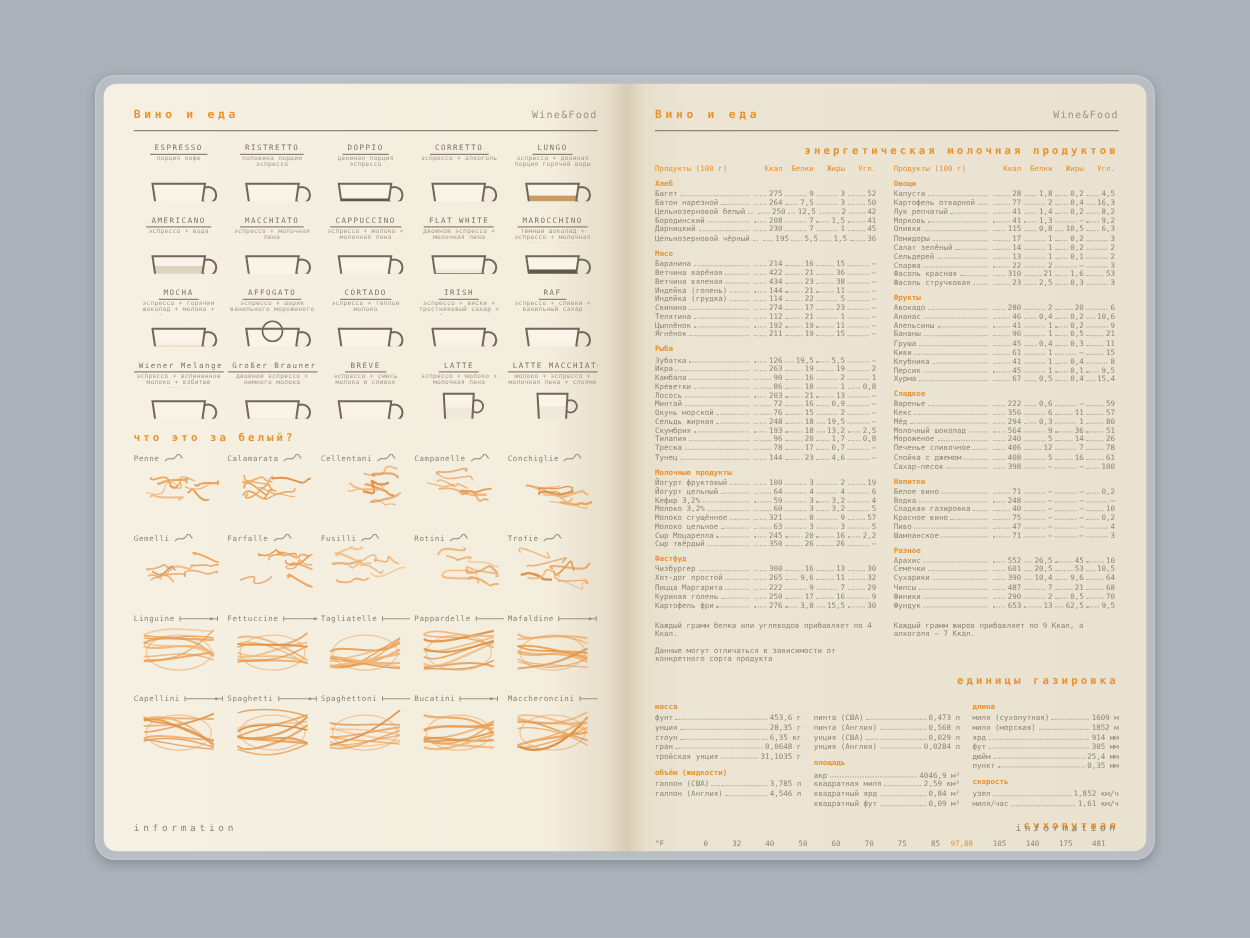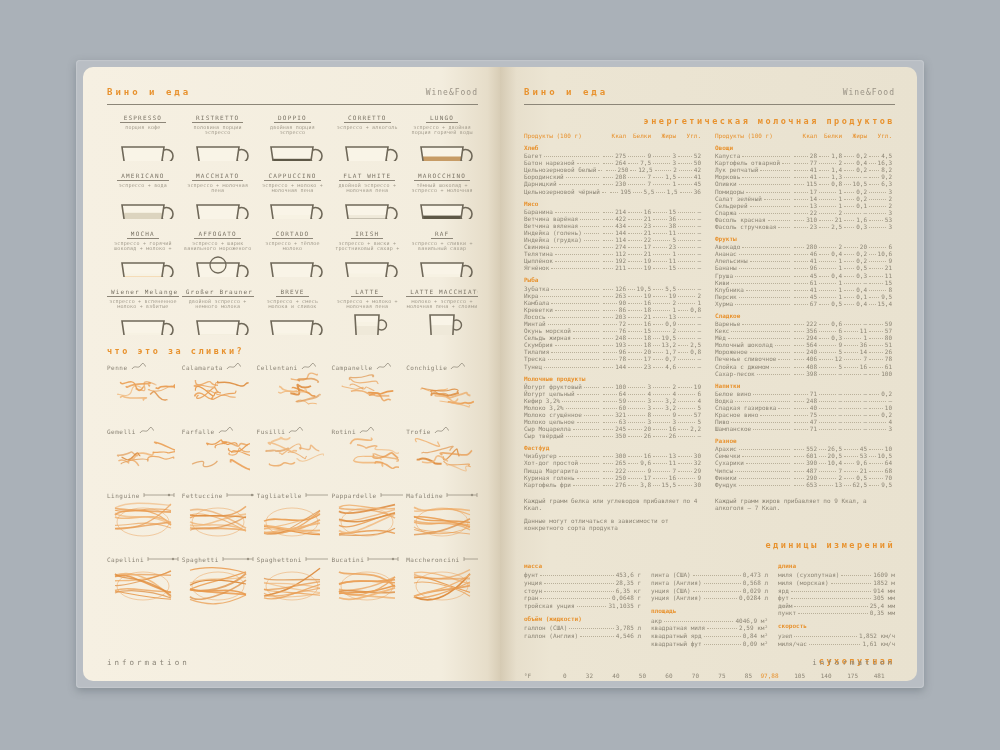--- a/index.html
+++ b/index.html
@@ -1,19 +1,19 @@
 <!DOCTYPE html>
 <html><head>
 <meta charset="utf-8">
 <style>
   html,body{margin:0;padding:0;}
   body{width:1000px;height:750px;background:#aab1b8;position:relative;overflow:hidden;
        font-family:"DejaVu Sans Mono","Liberation Mono",monospace;-webkit-font-smoothing:antialiased;}
   .book{position:absolute;left:76px;top:60px;width:848px;height:628px;background:#b9bec4;
-        border-radius:4px;box-shadow:0 3px 8px rgba(70,80,90,.35), inset 0 0 2px rgba(255,255,255,.5);}
+        border-radius:16px;box-shadow:0 3px 8px rgba(70,80,90,.35), inset 0 0 2px rgba(255,255,255,.5);}
   .page{position:absolute;top:7px;height:614px;width:417px;overflow:hidden;}
   .page-left{left:7px;border-radius:10px 0 0 10px;
     background:linear-gradient(to right,#f6f0e2 0%,#f3edde 86%,#e6ddc9 97%,#d8cdb6 100%);}
   .page-right{left:424px;border-radius:0 10px 10px 0;
     background:linear-gradient(to right,#d5cab3 0%,#e7dfcc 4%,#ece5d3 12%,#e9e2d0 100%);}
   .inner{position:absolute;left:24px;right:22px;top:20px;}
   .hdr{display:flex;justify-content:space-between;align-items:baseline;}
   .hdr .t{color:#e8922e;font-size:9px;font-weight:bold;letter-spacing:3px;}
   .hdr .b{color:#9a9386;font-size:8px;letter-spacing:1px;}
   .rule{border-bottom:1.5px solid #8c8678;margin-top:7px;}
@@ -506,21 +506,21 @@
                   <rect x="10" y="25.3" width="50" height="7.8" fill="#5e5847"></rect>
                   <rect x="10" y="15.1" width="50" height="10.1" fill="#efe9d9"></rect>
                 </g>
 
     <path d="M23,5 L47,5 L45,41 Q45,44 40.5,44 L29.5,44 Q25,44 25,41 Z" fill="none" stroke="#6f6859" stroke-width="1.6"></path>
     <path d="M17,48 h36 l-6,4 h-24 Z" fill="none" stroke="#6f6859" stroke-width="1.2"></path>
   </svg>
             </div>
           </div>
         </div>
-      <div class="sec-title">что это за сливки?</div>
+      <div class="sec-title">что это за белый?</div>
       <div class="pgrid" id="pasta-grid">
           <div class="pitem">
             <div class="plabel">
               <span class="pname">Penne</span>
               <span>
                 <svg width="16" height="8" viewBox="0 0 16 8">
                   <path d="M1,6 C4,1 7,7 10,2 S14,5 15,3" fill="none" stroke="#9a9384" stroke-width="0.9"></path>
                 </svg>
               </span>
             </div>
@@ -2630,21 +2630,21 @@
       </div>
       <div class="notes">
         <div class="note">
           <div>Каждый грамм белка или углеводов прибавляет по 4 Ккал.</div>
           <div style="margin-top:5px">Данные могут отличаться в зависимости от конкретного сорта продукта</div>
         </div>
         <div class="note">
           <div>Каждый грамм жиров прибавляет по 9 Ккал, а алкоголя — 7 Ккал.</div>
         </div>
       </div>
-      <div class="sec-title right" style="margin-top:8px">единицы измерений</div>
+      <div class="sec-title right" style="margin-top:8px">единицы газировка</div>
       <div class="ucols" id="units-cols">
           <div class="ucol">
             <div class="ugt">масса</div>
             <div class="urow">
               <span class="nm">фунт</span>
               <span class="dots"></span>
               <span class="v">453,6 г</span>
             </div>
             <div class="urow">
               <span class="nm">унция</span>

